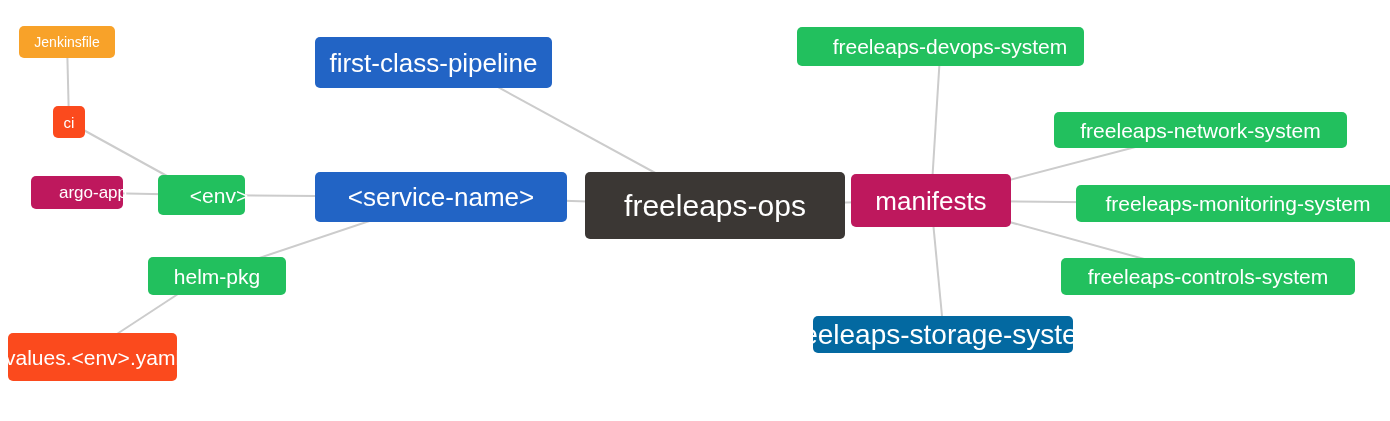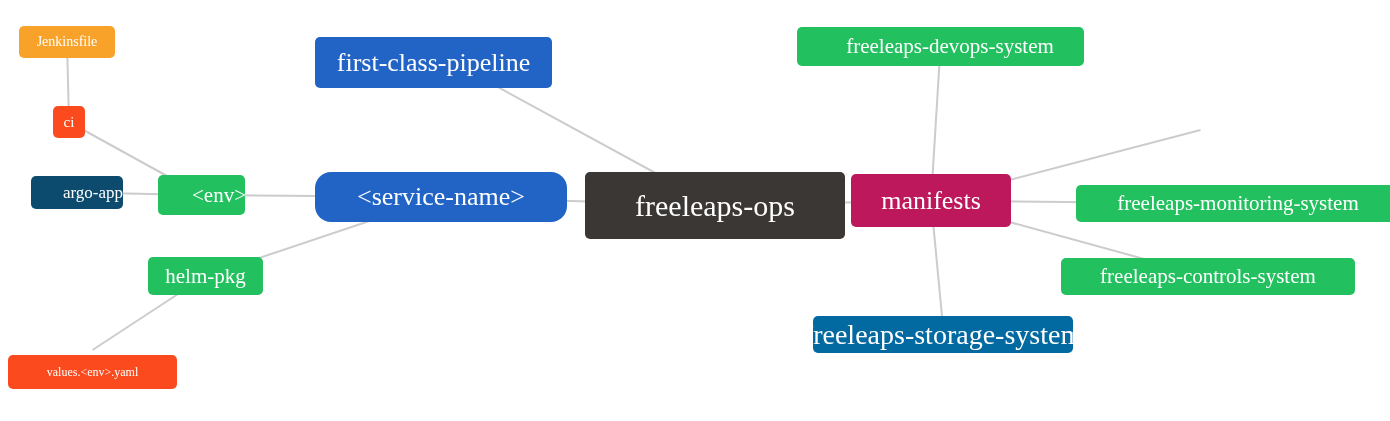--- a/index.html
+++ b/index.html
@@ -6,21 +6,21 @@
     margin: 0;
     padding: 0;
     background: #ffffff;
   }
   .canvas {
     position: relative;
     width: 1390px;
     height: 421px;
     background: #ffffff;
     overflow: hidden;
-    font-family: Liberation Serif, serif;
+    font-family: Liberation Sans, sans-serif;
   }
   .edges {
     position: absolute;
     left: 0;
     top: 0;
     width: 1390px;
     height: 421px;
   }
   .node {
     position: absolute;
@@ -52,25 +52,26 @@
       <line x1="715" y1="205.5" x2="931" y2="200.5" stroke="#CCCCCC" stroke-width="2"></line>
       <line x1="931" y1="200.5" x2="940.5" y2="46.5" stroke="#CCCCCC" stroke-width="2"></line>
       <line x1="931" y1="200.5" x2="1200.5" y2="130" stroke="#CCCCCC" stroke-width="2"></line>
       <line x1="931" y1="200.5" x2="1212" y2="203.5" stroke="#CCCCCC" stroke-width="2"></line>
       <line x1="931" y1="200.5" x2="1208" y2="276.5" stroke="#CCCCCC" stroke-width="2"></line>
       <line x1="931" y1="200.5" x2="943" y2="326.5" stroke="#CCCCCC" stroke-width="2"></line>
     </svg>
 
   <div class="node" style="left: 19px; top: 26px; width: 96px; height: 32px; background: rgb(248, 162, 41); color: rgb(255, 255, 255); font-size: 14px;">Jenkinsfile</div>
   <div class="node" style="left: 53px; top: 106px; width: 32px; height: 32px; background: rgb(251, 74, 29); color: rgb(255, 255, 255); font-size: 15px;">ci</div>
-  <div class="node" style="left: 31px; top: 176px; width: 92px; height: 33px; background: #0c4a6e; color: rgb(255, 255, 255); font-size: 17px; padding-left: 32px;">argo-app</div>
+  <div class="node" style="left: 31px; top: 176px; width: 92px; height: 33px; background: #be185d; color: rgb(255, 255, 255); font-size: 17px; padding-left: 32px;">argo-app</div>
   <div class="node" style="left: 158px; top: 175px; width: 87px; height: 40px; background: rgb(34, 192, 94); color: rgb(255, 255, 255); font-size: 21px; padding-left: 35px;">&lt;env&gt;</div>
-  <div class="node" style="left: 148px; top: 257px; width: 115px; height: 38px; background: rgb(34, 192, 94); color: rgb(255, 255, 255); font-size: 21px;">helm-pkg</div>
-  <div class="node" style="left: 8px; top: 333px; width: 169px; height: 34px; background: rgb(251, 74, 29); color: rgb(255, 255, 255); font-size: 12px; margin-top: 22px;">values.&lt;env&gt;.yaml</div>
+  <div class="node" style="left: 148px; top: 257px; width: 138px; height: 38px; background: rgb(34, 192, 94); color: rgb(255, 255, 255); font-size: 21px;">helm-pkg</div>
+  <div class="node" style="left: 8px; top: 333px; width: 169px; height: 48px; background: rgb(251, 74, 29); color: rgb(255, 255, 255); font-size: 21px;">values.&lt;env&gt;.yaml</div>
   <div class="node" style="left: 315px; top: 37px; width: 237px; height: 51px; background: rgb(34, 100, 197); color: rgb(255, 255, 255); font-size: 26px;">first-class-pipeline</div>
-  <div class="node" style="left: 315px; top: 172px; width: 252px; height: 50px; background: rgb(34, 100, 197); color: rgb(255, 255, 255); font-size: 26px; border-radius: 16px;">&lt;service-name&gt;</div>
+  <div class="node" style="left: 315px; top: 172px; width: 252px; height: 50px; background: rgb(34, 100, 197); color: rgb(255, 255, 255); font-size: 26px;">&lt;service-name&gt;</div>
   <div class="node" style="left: 585px; top: 172px; width: 260px; height: 67px; background: rgb(59, 55, 52); color: rgb(255, 255, 255); font-size: 30px;">freeleaps-ops</div>
   <div class="node" style="left: 851px; top: 174px; width: 160px; height: 53px; background: #be185d; color: rgb(255, 255, 255); font-size: 26px;">manifests</div>
   <div class="node" style="left: 797px; top: 27px; width: 287px; height: 39px; background: rgb(34, 192, 94); color: rgb(255, 255, 255); font-size: 21px; padding-left: 19px;">freeleaps-devops-system</div>
+  <div class="node" style="left: 1054px; top: 112px; width: 293px; height: 36px; background: rgb(34, 192, 94); color: rgb(255, 255, 255); font-size: 21px;">freeleaps-network-system</div>
   <div class="node" style="left: 1050px; top: 185px; width: 324px; height: 37px; background: rgb(34, 192, 94); color: rgb(255, 255, 255); font-size: 21px; margin-left: 26px;">freeleaps-monitoring-system</div>
   <div class="node" style="left: 1061px; top: 258px; width: 294px; height: 37px; background: rgb(34, 192, 94); color: rgb(255, 255, 255); font-size: 21px;">freeleaps-controls-system</div>
   <div class="node" style="left: 813px; top: 316px; width: 260px; height: 37px; background: #0369a1; color: rgb(255, 255, 255); font-size: 28px;">freeleaps-storage-system</div>
 </div>
 
 </body></html>

